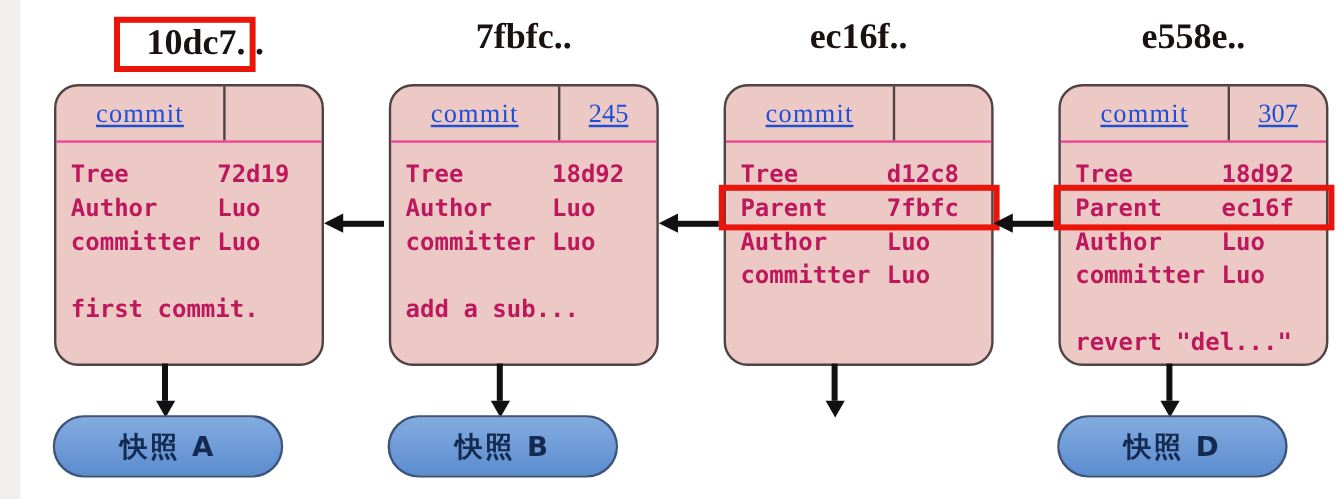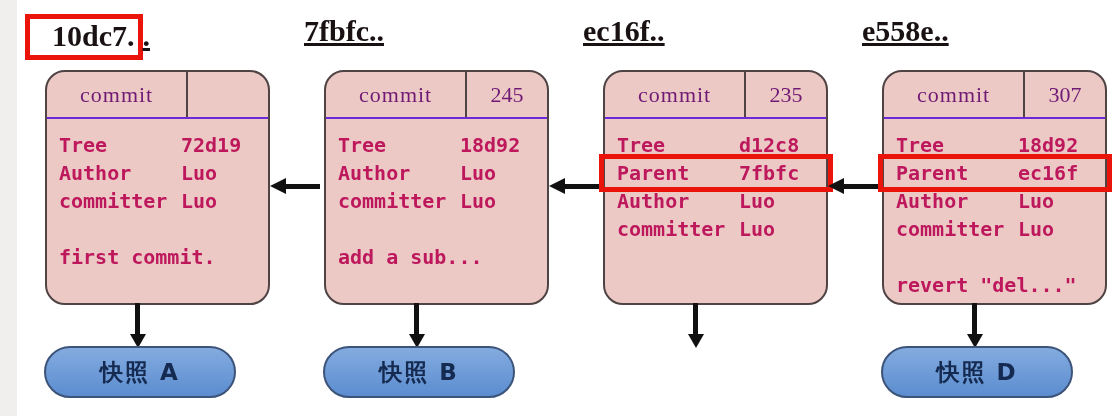--- a/index.html
+++ b/index.html
@@ -2,28 +2,28 @@
 <html><head>
 <meta charset="utf-8">
 <style>
   html,body{margin:0;padding:0;background:#ffffff;}
   .canvas{position:relative;width:1120px;height:416px;background:#ffffff;overflow:hidden;
           font-family:"DejaVu Sans",sans-serif;}
   .left-band{position:absolute;left:0;top:0;width:17px;height:100%;background:#f0efee;}
 
   .column{position:absolute;top:0;width:225px;height:416px;}
 
-  .commit-id{position:absolute;top:14px;left:-20px;right:-20px;text-align:left;
-             font:700 30px "Liberation Serif",serif;color:#1a1212;white-space:nowrap;text-decoration:underline;}
+  .commit-id{position:absolute;top:14px;left:-20px;right:-20px;text-align:center;
+             font:700 30px "Liberation Serif",serif;color:#1a1212;white-space:nowrap;}
   .id-box{display:inline-block;border:5px solid #ea140b;padding:0 3px 2px 22px;}
 
   .card{position:absolute;top:70px;left:0;width:225px;height:235px;background:#ecc9c5;
         border:2px solid #4f4344;border-radius:20px;box-sizing:border-box;}
-  .card-header{height:45px;display:flex;border-bottom:2px solid #6d28d9;
-               font:400 22px "Liberation Serif",serif;color:#701a75;}
+  .card-header{height:45px;display:flex;border-bottom:2px solid #ec4899;
+               font:400 22px "Liberation Serif",serif;color:#1d4ed8;text-decoration:underline;}
   .hcell{display:flex;align-items:center;justify-content:center;}
   .hcell.type{width:63%;border-right:2px solid #4f4344;letter-spacing:1px;}
   .hcell.size{flex:1;}
   .card-body{padding:12px 12px 0;font:700 20px/28px "DejaVu Sans Mono",monospace;color:#be185d;}
   .frow{position:relative;white-space:pre;}
   .flabel{display:inline-block;width:122px;}
   .frow.highlight::after{content:"";position:absolute;left:-18px;right:-19px;top:-5px;bottom:-5px;
                          border:5px solid #ea140b;pointer-events:none;}
   .spacer{height:28px;}
   .message{white-space:pre;}
@@ -94,21 +94,20 @@
     </div>
     <div class="pill">
       <span>快照 B</span>
     </div>
   </div>
       <div class="column" style="left: 603px;">
     <div class="commit-id">ec16f..</div>
     <div class="card">
       <div class="card-header">
         <div class="hcell type">commit</div>
-        <div class="hcell size">235</div>
       </div>
       <div class="card-body">
         <div class="frow"><span class="flabel">Tree</span><span>d12c8</span></div>
             <div class="frow highlight"><span class="flabel">Parent</span><span>7fbfc</span></div>
             <div class="frow"><span class="flabel">Author</span><span>Luo</span></div>
             <div class="frow"><span class="flabel">committer</span><span>Luo</span></div>
             <div class="spacer"></div>
       </div>
     </div>
     <div class="varrow">

